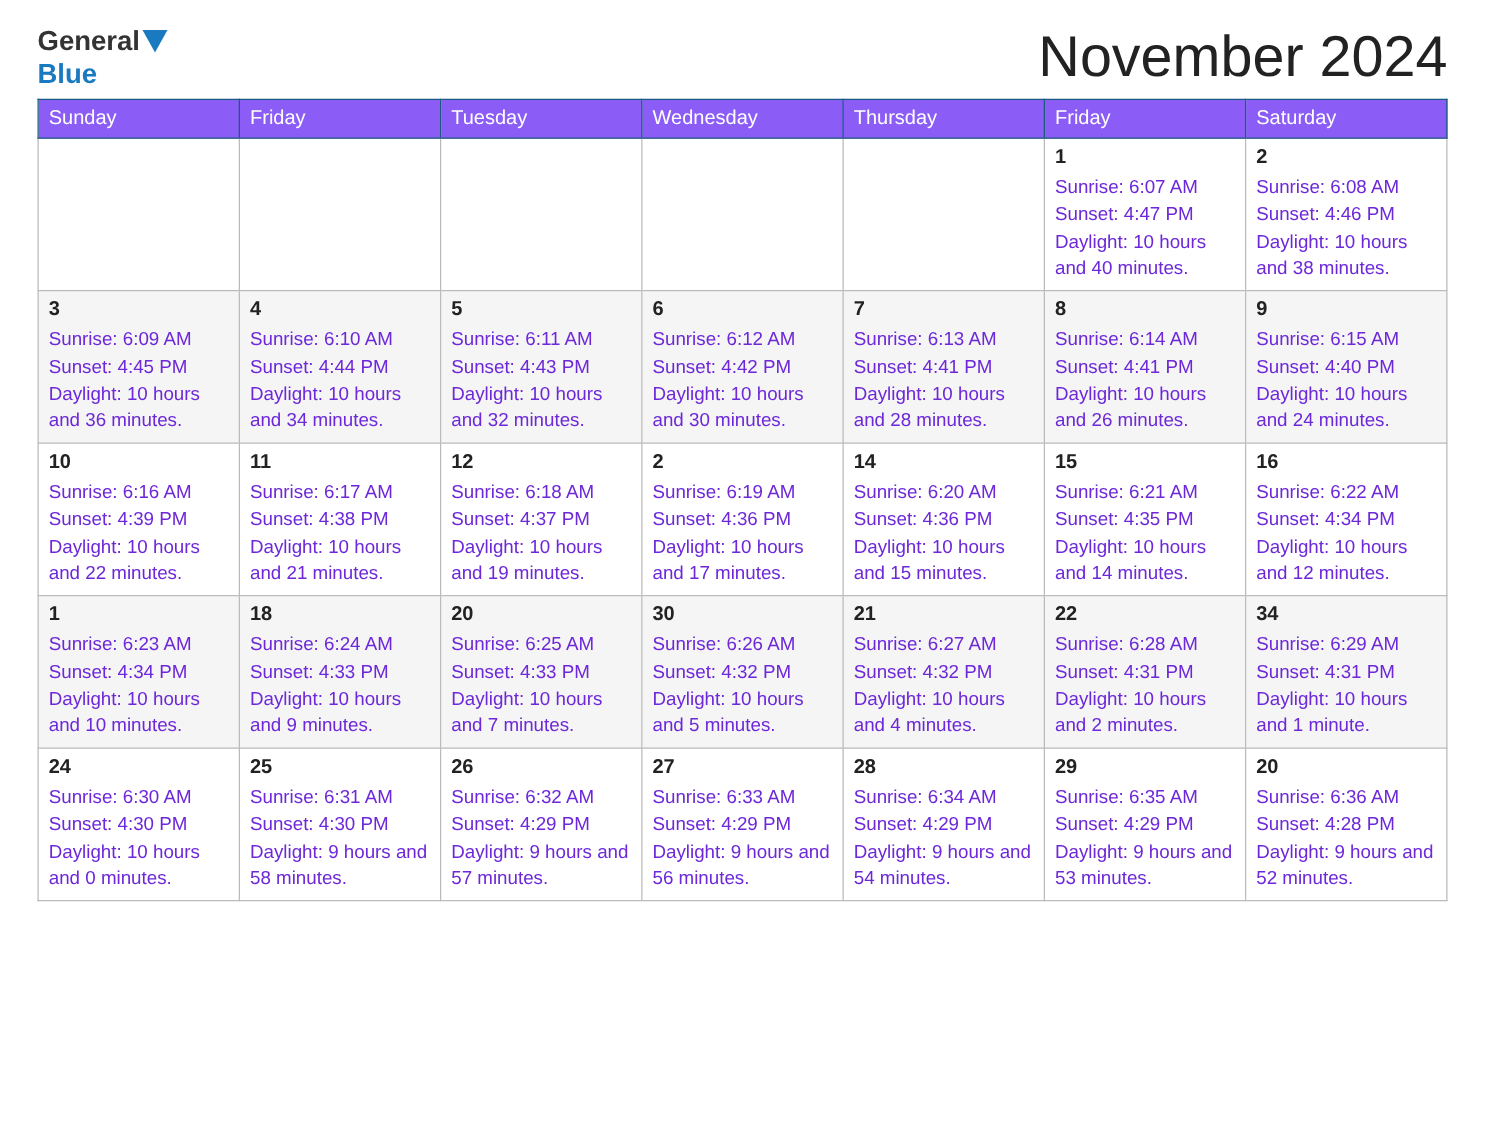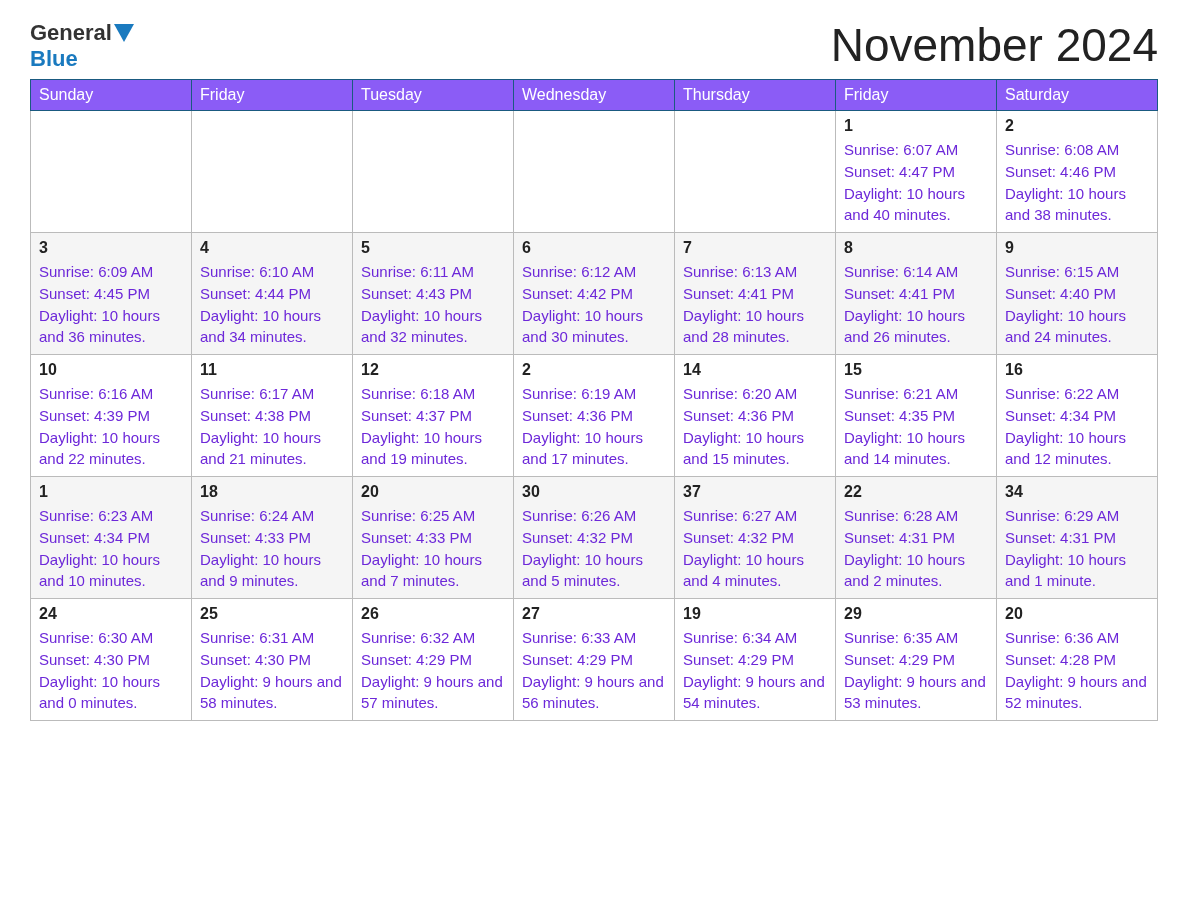--- a/index.html
+++ b/index.html
@@ -213,21 +213,21 @@
         </td>
         <td>
           <div class="day-number">20</div>
           <div class="day-info">Sunrise: 6:25 AM<br>Sunset: 4:33 PM<br>Daylight: 10 hours and 7 minutes.</div>
         </td>
         <td>
           <div class="day-number">30</div>
           <div class="day-info">Sunrise: 6:26 AM<br>Sunset: 4:32 PM<br>Daylight: 10 hours and 5 minutes.</div>
         </td>
         <td>
-          <div class="day-number">37</div>
+          <div class="day-number">21</div>
           <div class="day-info">Sunrise: 6:27 AM<br>Sunset: 4:32 PM<br>Daylight: 10 hours and 4 minutes.</div>
         </td>
         <td>
           <div class="day-number">22</div>
           <div class="day-info">Sunrise: 6:28 AM<br>Sunset: 4:31 PM<br>Daylight: 10 hours and 2 minutes.</div>
         </td>
         <td>
           <div class="day-number">34</div>
           <div class="day-info">Sunrise: 6:29 AM<br>Sunset: 4:31 PM<br>Daylight: 10 hours and 1 minute.</div>
         </td>
@@ -243,21 +243,21 @@
         </td>
         <td>
           <div class="day-number">26</div>
           <div class="day-info">Sunrise: 6:32 AM<br>Sunset: 4:29 PM<br>Daylight: 9 hours and 57 minutes.</div>
         </td>
         <td>
           <div class="day-number">27</div>
           <div class="day-info">Sunrise: 6:33 AM<br>Sunset: 4:29 PM<br>Daylight: 9 hours and 56 minutes.</div>
         </td>
         <td>
-          <div class="day-number">19</div>
+          <div class="day-number">28</div>
           <div class="day-info">Sunrise: 6:34 AM<br>Sunset: 4:29 PM<br>Daylight: 9 hours and 54 minutes.</div>
         </td>
         <td>
           <div class="day-number">29</div>
           <div class="day-info">Sunrise: 6:35 AM<br>Sunset: 4:29 PM<br>Daylight: 9 hours and 53 minutes.</div>
         </td>
         <td>
           <div class="day-number">20</div>
           <div class="day-info">Sunrise: 6:36 AM<br>Sunset: 4:28 PM<br>Daylight: 9 hours and 52 minutes.</div>
         </td>

